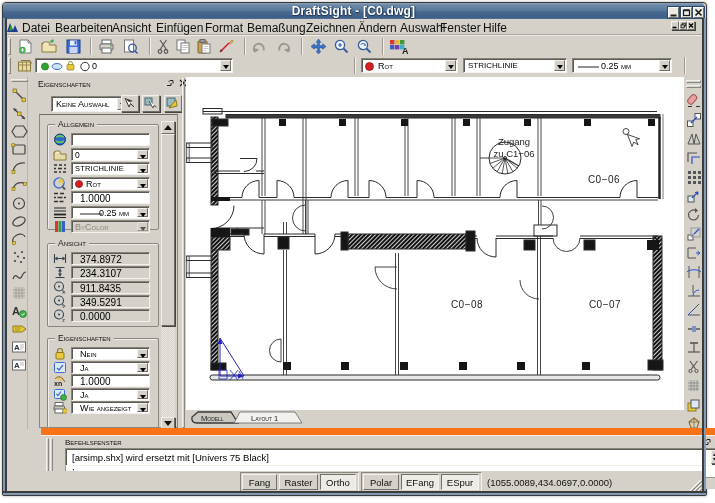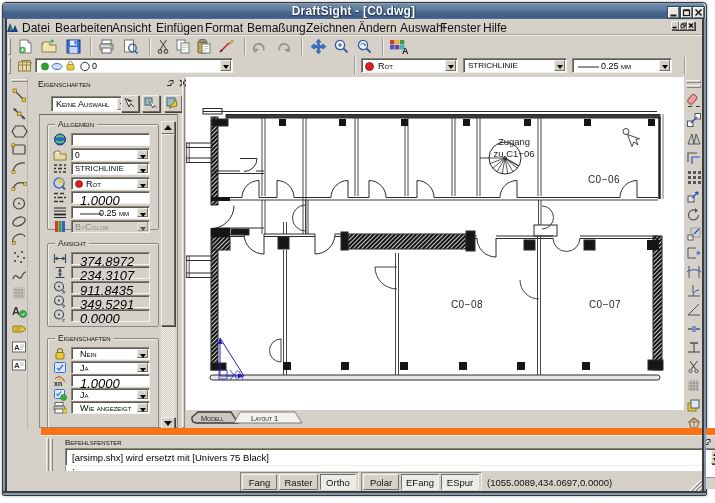--- a/index.html
+++ b/index.html
@@ -46,21 +46,21 @@
   border:1px solid #f2f0ec; border-right-color:#6f6d68; border-bottom-color:#6f6d68; }
 .combo .arr:after { content:""; position:absolute; left:2px; top:4px;
   border:3px solid transparent; border-top:4px solid #000; }
 .ro { background:#d5d1c9; }
 
 #panel { left:25px; top:74px; width:151px; height:352px; background:#d5d1c9; }
 .gbox { border:1px solid #8a877f; border-radius:2px; box-shadow:inset 1px 1px 0 #f0eeea; }
 .glabel { position:absolute; top:-6px; left:7px; background:#d5d1c9; padding:0 3px;
   font-size:8.5px; font-variant:small-caps; color:#111; }
 .prow-icon { width:14px; height:13px; }
-.num { font-variant:normal; font-size:13px;font-style:italic; }
+.num { font-variant:normal; font-size:10px; }
 
 .sbtn { background:#d5d1c9; border:1px solid #f2f0ec; border-right-color:#6f6d68; border-bottom-color:#6f6d68;
   box-shadow:1px 1px 0 #45443f; }
 
 .stbtn { height:16px; background:#d5d1c9; border:1px solid #f4f2ee;
   border-right-color:#73716b; border-bottom-color:#73716b; font-size:9.5px;
   text-align:center; padding-top:2px; color:#111; }
 .stbtn.on { background:#edebe6; border:1px solid #73716b; border-right-color:#f4f2ee; border-bottom-color:#f4f2ee; }
 .text-s { font-size:8.5px; font-variant:small-caps; color:#111; }
 </style>

